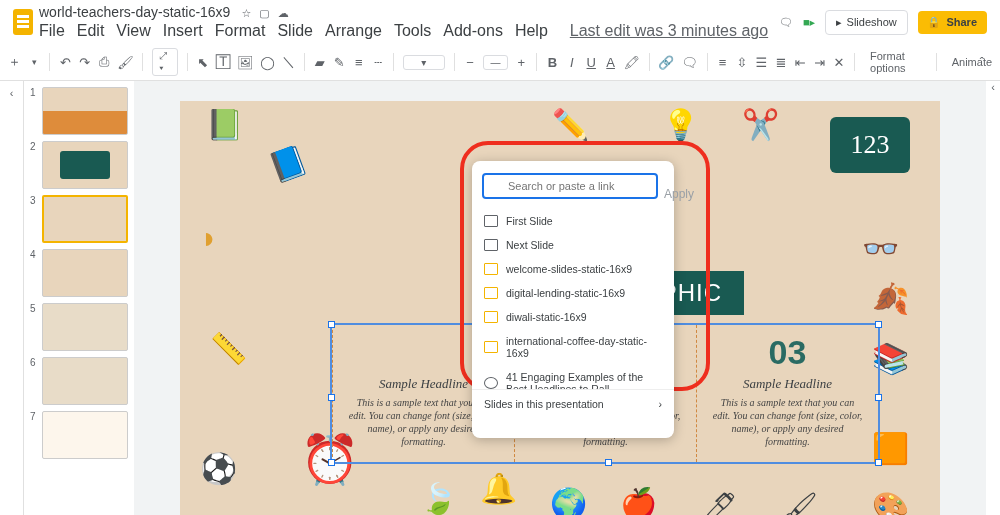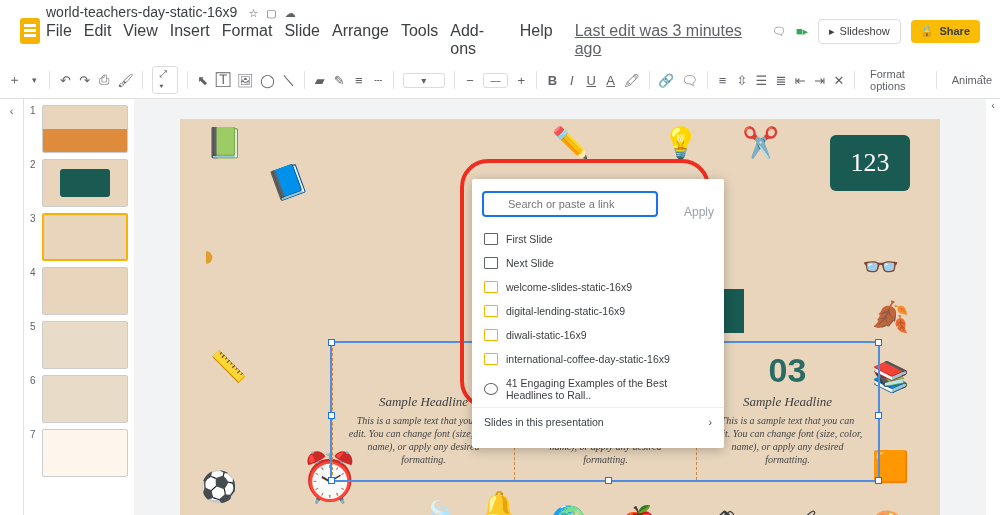--- a/index.html
+++ b/index.html
@@ -1,19 +1,19 @@
 <!DOCTYPE html>
 <html><head>
 <meta charset="utf-8">
 <style>
   * { box-sizing: border-box; margin: 0; padding: 0; font-family: Arial, sans-serif; }
   body { width: 1000px; height: 515px; background: #fff; overflow: hidden; font-size: 11px; color: #3c4043; }
 
   
-  .title-row { display: flex; align-items: center; padding: 4px 20px; gap: 6px; }
+  .title-row { display: flex; align-items: center; padding: 4px 13px; gap: 6px; }
   .logo { width: 20px; height: 26px; background: #f4b400; border-radius: 3px; position: relative; }
   .logo::after { content:""; position:absolute; top:6px; left:4px; right:4px; height:3px; background:#fff; box-shadow:0 5px 0 #fff, 0 10px 0 #fff; }
   .title-col { flex:1; }
   .doc-name { font-size: 14px; color: #3c4043; display:inline-block; }
   .title-icons { display:inline-flex; gap:8px; margin-left:8px; color:#5f6368; }
   .menubar { display:flex; gap:12px; font-size:16px; color:#3c4043; margin-top:2px; }
   .menubar span { cursor:pointer; }
   .last-edit { text-decoration: underline; color:#5f6368; margin-left: 10px; }
   .header-right { display:flex; align-items:center; gap:10px; }
   .btn { border:1px solid #dadce0; border-radius:4px; padding:5px 10px; background:#fff; font-size:11px; display:flex; align-items:center; gap:5px; cursor:pointer; }
@@ -57,21 +57,21 @@
   .col:first-child { border-left:none; }
   .col-num { font-family: Liberation Sans, sans-serif; font-size:34px; font-weight:700; color:#2a6b63; }
   .col:nth-child(2) .col-num { color:#c24a2e; }
   .col:nth-child(3) .col-num { color:#2c3e68; }
   .col-head { font-family: Georgia, serif; font-style:italic; font-size:13px; margin:4px 0; }
   .col:nth-child(1) .col-head { background:#8fb9b5; display:inline-block; padding:0 4px; color:#195a52; }
   .col:nth-child(2) .col-head { color:#c24a2e; }
   .col-body { font-family: Georgia, serif; font-style:italic; font-size:10px; color:#444; line-height:1.3; }
 
   
-  .link-popup { position:absolute; top:80px; left:338px; width:252px; background:#fff; border-radius:2px; box-shadow:0 2px 12px rgba(0,0,0,.25); z-index:5; padding-bottom:12px; }
+  .link-popup { position:absolute; top:80px; left:338px; width:202px; background:#fff; border-radius:8px; box-shadow:0 2px 12px rgba(0,0,0,.25); z-index:5; padding-bottom:20px; }
   .lp-search-row { display:flex; align-items:center; gap:6px; padding:10px 10px 8px; }
   .lp-input { flex:1; border:2px solid #1a73e8; border-radius:4px; padding:5px 6px 5px 24px; font-size:11px; color:#9aa0a6; position:relative; }
   .lp-input-wrap { position:relative; flex:1; }
   .lp-input-wrap .mag { position:absolute; left:6px; top:6px; color:#5f6368; }
   .lp-apply { color:#9aa0a6; font-size:12px;margin-top:16px; }
   .lp-list { max-height: 180px; overflow:auto; border-top: 0; position:relative; }
   .lp-item { display:flex; align-items:center; gap:8px; padding:6px 12px; font-size:10.5px; color:#3c4043; cursor:pointer; }
   .lp-ico { width:14px; height:12px; border:1.5px solid #5f6368; border-radius:1px; flex-shrink:0; }
   .lp-ico.yellow { border-color:#f4b400; background:#fff; }
   .lp-ico.globe { border-radius:50%; }

